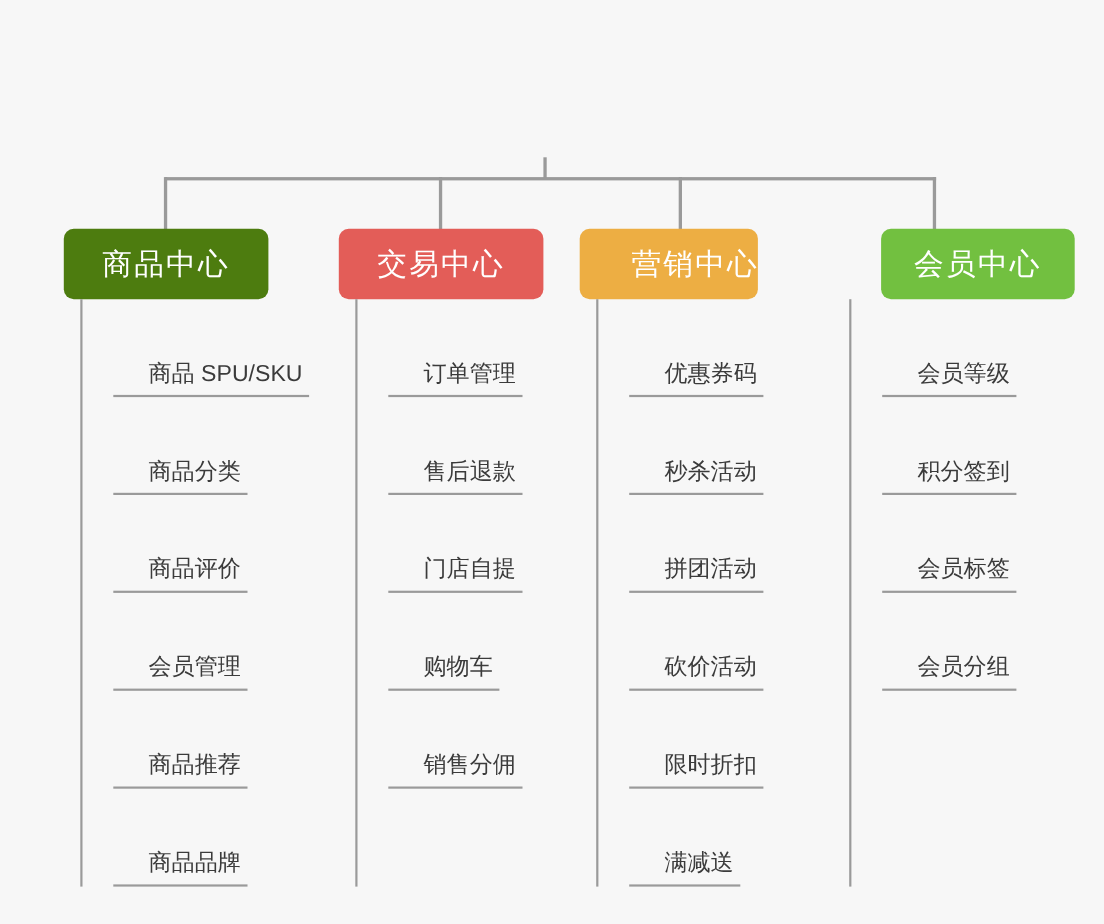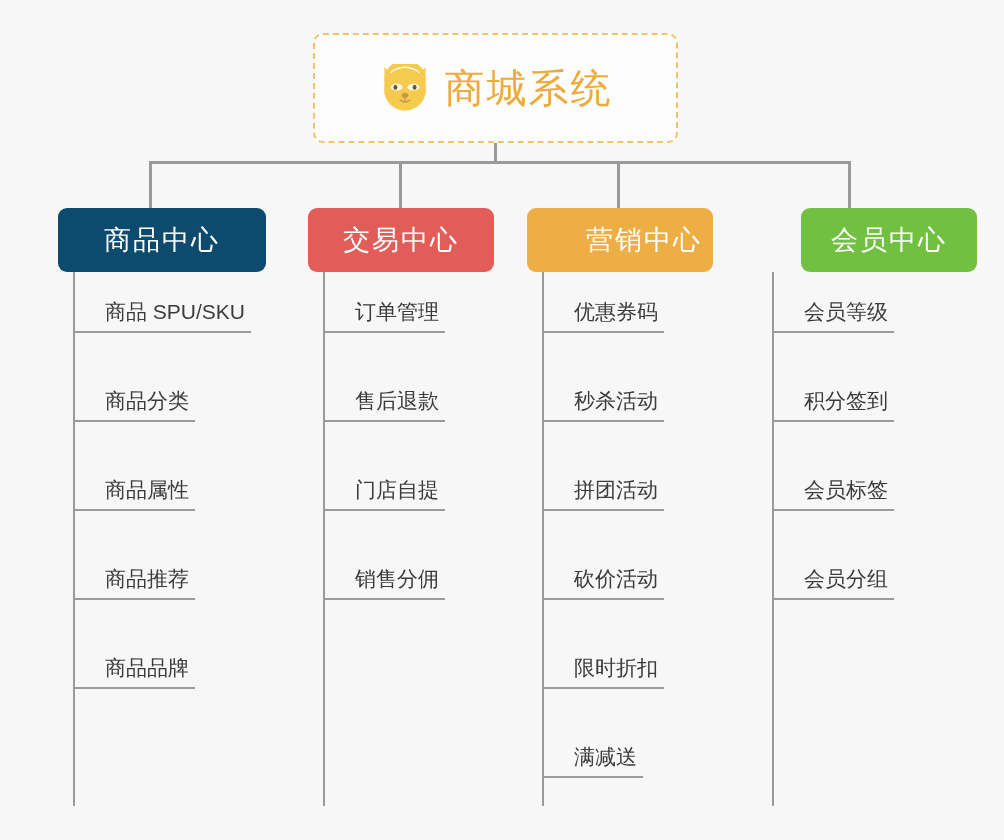--- a/index.html
+++ b/index.html
@@ -86,23 +86,23 @@
     height: 64px;
     border-radius: 9px;
     display: flex;
     align-items: center;
     justify-content: center;
     color: #ffffff;
     font-size: 27px;
     letter-spacing: 2px;
     white-space: nowrap;
   }
-  .cat-box-1 { width: 208px; background: #0c4a6e; }
+  .cat-box-1 { width: 186px; background: #4d7c0f; }
   .cat-box-2 { width: 186px; background: #e35d58; text-align: right; }
-  .cat-box-3 { width: 186px; background: #edae43; padding-left: 48px; }
+  .cat-box-3 { width: 162px; background: #edae43; padding-left: 48px; }
   .cat-box-4 { width: 176px; background: #72c040; }
 
   
   .spine {
     position: absolute;
     left: 15px;
     top: 64px;
     width: 2px;
     background: #9a9a9a;
   }
@@ -115,58 +115,42 @@
     position: absolute;
     left: 15px;
     top: 64px;
     width: 215px;
   }
 
   .leaf {
     position: relative;
     height: 89px;
     display: flex;
-    align-items: center;
+    align-items: flex-end;
     padding-left: 32px;
+    margin-left: 30px;
   }
 
   .leaf-label {
     font-size: 21px;
     color: #3b3b3b;
     line-height: 1;
     padding-bottom: 9px;
     white-space: nowrap;
     border-bottom: 2px solid #9a9a9a;
     padding-right: 6px;
     margin-left: -32px;
     padding-left: 32px;
   }
 </style>
 </head>
 <body>
 
 <div id="chart-root">
 
-  <div class="root-node">
-    <svg class="root-icon" viewBox="0 0 64 60">
-      <path d="M6 4 L7 26 L20 16 Z" fill="#f5cb4d"></path>
-      <path d="M58 4 L57 26 L44 16 Z" fill="#f5cb4d"></path>
-      <ellipse cx="32" cy="33" rx="26" ry="25" fill="#fbf3e0"></ellipse>
-      <path d="M6 30 A26 25 0 0 1 58 30 L58 33 A26 25 0 0 1 6 33 Z" fill="#f5cb4d"></path>
-      <path d="M6 28 A26 25 0 0 1 58 28 L58 20 A26 25 0 0 0 6 20 Z" fill="#f5cb4d"></path>
-      <ellipse cx="21.5" cy="29" rx="7.5" ry="4.5" fill="#fbf3e0"></ellipse>
-      <ellipse cx="42.5" cy="29" rx="7.5" ry="4.5" fill="#fbf3e0"></ellipse>
-      <ellipse cx="20" cy="29" rx="2.4" ry="3.2" fill="#6b5530"></ellipse>
-      <ellipse cx="44" cy="29" rx="2.4" ry="3.2" fill="#6b5530"></ellipse>
-      <ellipse cx="32" cy="39" rx="4.2" ry="3.2" fill="#c8954a"></ellipse>
-      <path d="M26 45 Q32 50 38 45" stroke="#c8954a" stroke-width="1.8" fill="none" stroke-linecap="round"></path>
-      <path d="M32 41 L32 46" stroke="#c8954a" stroke-width="1.6" stroke-linecap="round"></path>
-    </svg>
-    <span class="root-title">商城系统</span>
-  </div>
 
   <div class="conn conn-v-root"></div>
   <div class="conn conn-h-bus"></div>
   <div class="conn conn-v-cat conn-v-cat-1"></div>
   <div class="conn conn-v-cat conn-v-cat-2"></div>
   <div class="conn conn-v-cat conn-v-cat-3"></div>
   <div class="conn conn-v-cat conn-v-cat-4"></div>
 
   <div class="columns">
 
@@ -176,21 +160,24 @@
       </div>
       <div class="spine spine-1"></div>
       <div class="leaf-list">
         <div class="leaf">
             <span class="leaf-label">商品 SPU/SKU</span>
           </div>
         <div class="leaf">
             <span class="leaf-label">商品分类</span>
           </div>
         <div class="leaf">
-            <span class="leaf-label">商品属性</span>
+            <span class="leaf-label">商品评价</span>
+          </div>
+        <div class="leaf">
+            <span class="leaf-label">会员管理</span>
           </div>
         <div class="leaf">
             <span class="leaf-label">商品推荐</span>
           </div>
         <div class="leaf">
             <span class="leaf-label">商品品牌</span>
           </div>
       </div>
     </div>
 
@@ -203,20 +190,23 @@
         <div class="leaf">
             <span class="leaf-label">订单管理</span>
           </div>
         <div class="leaf">
             <span class="leaf-label">售后退款</span>
           </div>
         <div class="leaf">
             <span class="leaf-label">门店自提</span>
           </div>
         <div class="leaf">
+            <span class="leaf-label">购物车</span>
+          </div>
+        <div class="leaf">
             <span class="leaf-label">销售分佣</span>
           </div>
       </div>
     </div>
 
     <div class="column col-3">
       <div class="cat-box cat-box-3">
         <span>营销中心</span>
       </div>
       <div class="spine spine-3"></div>

